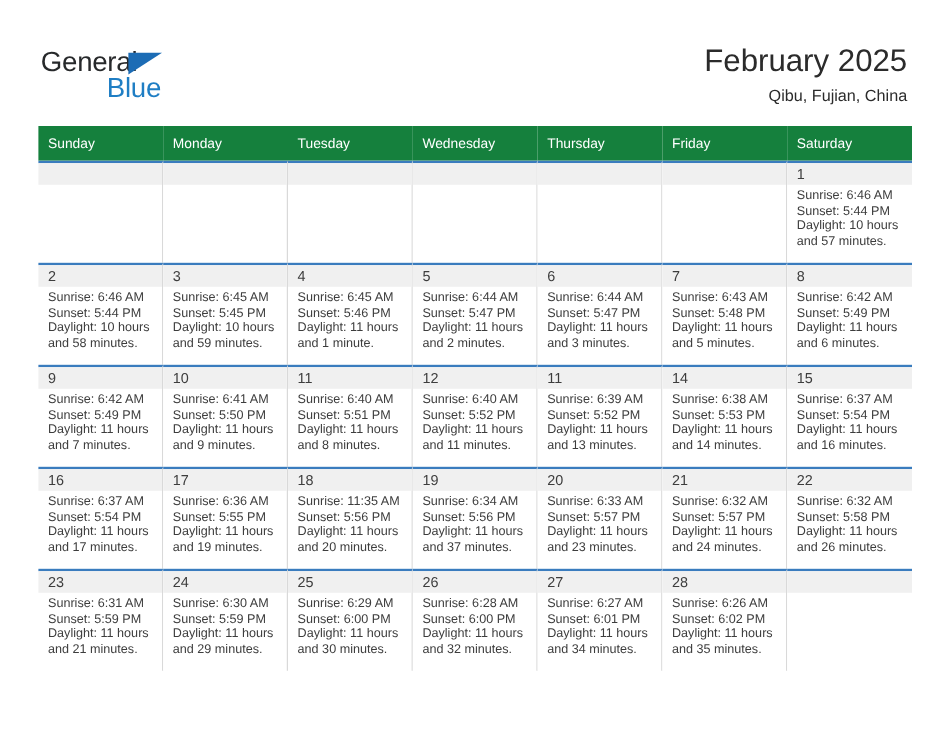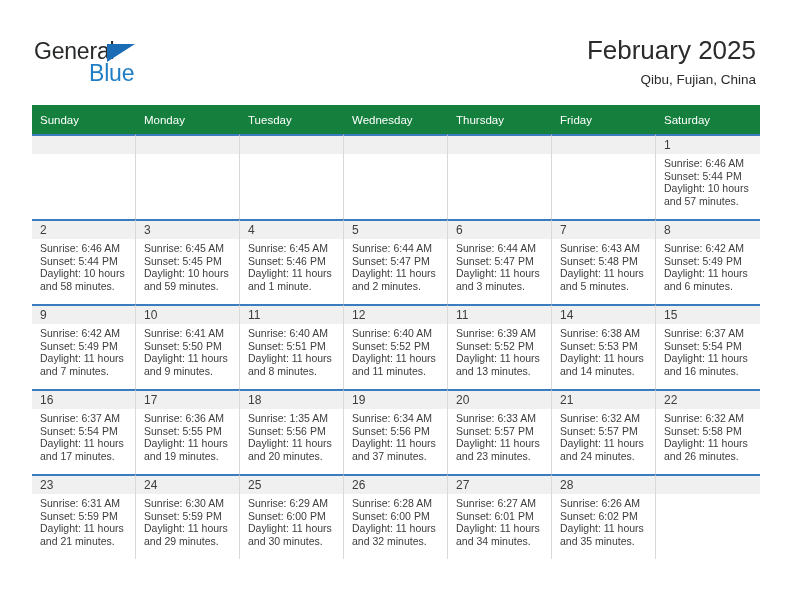--- a/index.html
+++ b/index.html
@@ -400,21 +400,21 @@
                 <div>Sunset: 5:55 PM</div>
                 <div>Daylight: 11 hours</div>
                 <div>and 19 minutes.</div>
               </div>
             </div>
           </td>
           <td>
             <div class="cell">
               <div class="daynum-strip">18</div>
               <div class="cell-body">
-                <div>Sunrise: 1:35 AM</div>
+                <div>Sunrise: 11:35 AM</div>
                 <div>Sunset: 5:56 PM</div>
                 <div>Daylight: 11 hours</div>
                 <div>and 20 minutes.</div>
               </div>
             </div>
           </td>
           <td>
             <div class="cell">
               <div class="daynum-strip">19</div>
               <div class="cell-body">

